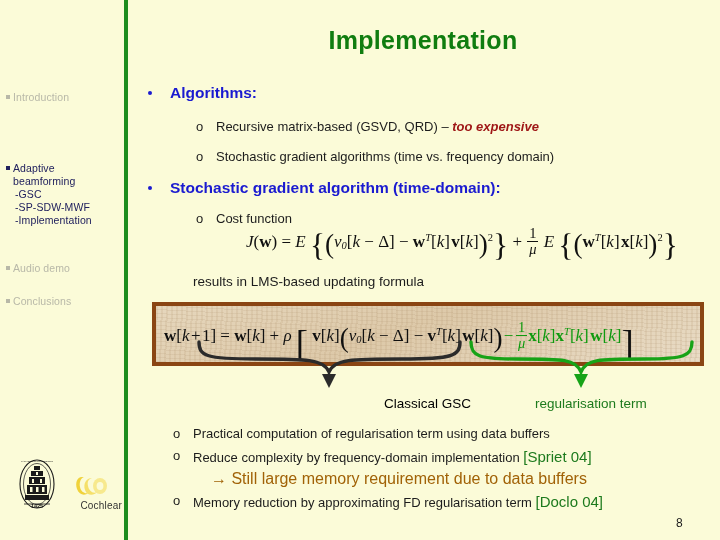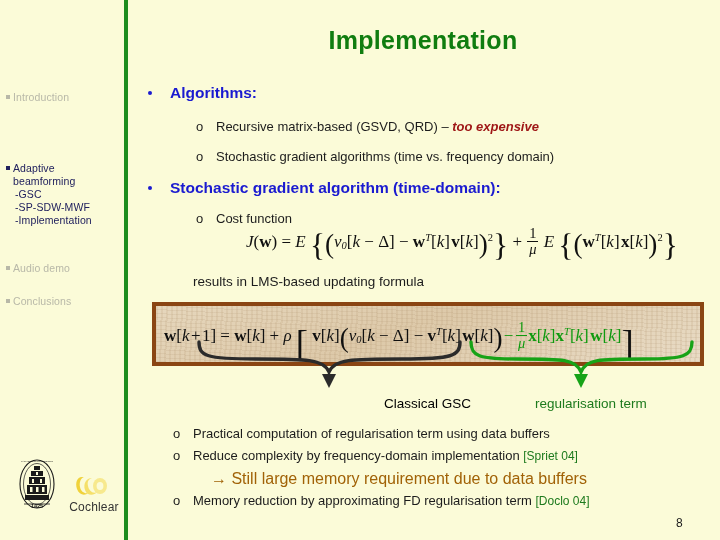--- a/index.html
+++ b/index.html
@@ -81,22 +81,22 @@
   }
   #cochlear {
     position: absolute;
     left: 52px; top: 18px;
     width: 56px; height: 40px;
   }
   #cochlear .clabel {
     position: absolute;
     left: 0; top: 27px;
     width: 56px;
-    text-align: center;
-    font-size: 12px;
+    text-align: right;
+    font-size: 10px;
     color: #333;
     letter-spacing: 0.2px;
   }
 
   
   #title {
     position: absolute;
     left: 130px; top: 26px;
     width: 586px;
     text-align: center;
@@ -133,21 +133,21 @@
     font-size: 13px;
     color: #1c1c1c;
   }
   .red-italic {
     color: #9e1616;
     font-style: italic;
     font-weight: bold;
   }
   .cite {
     color: #1d7a1d;
-    font-size: 12px;
+    font-size: 15px;
     margin-top: 44px;
   }
   .dark-red {
     color: #a16207;
     font-weight: normal;
     font-size: 16px;
   }
 
   #results-line {
     position: absolute;

